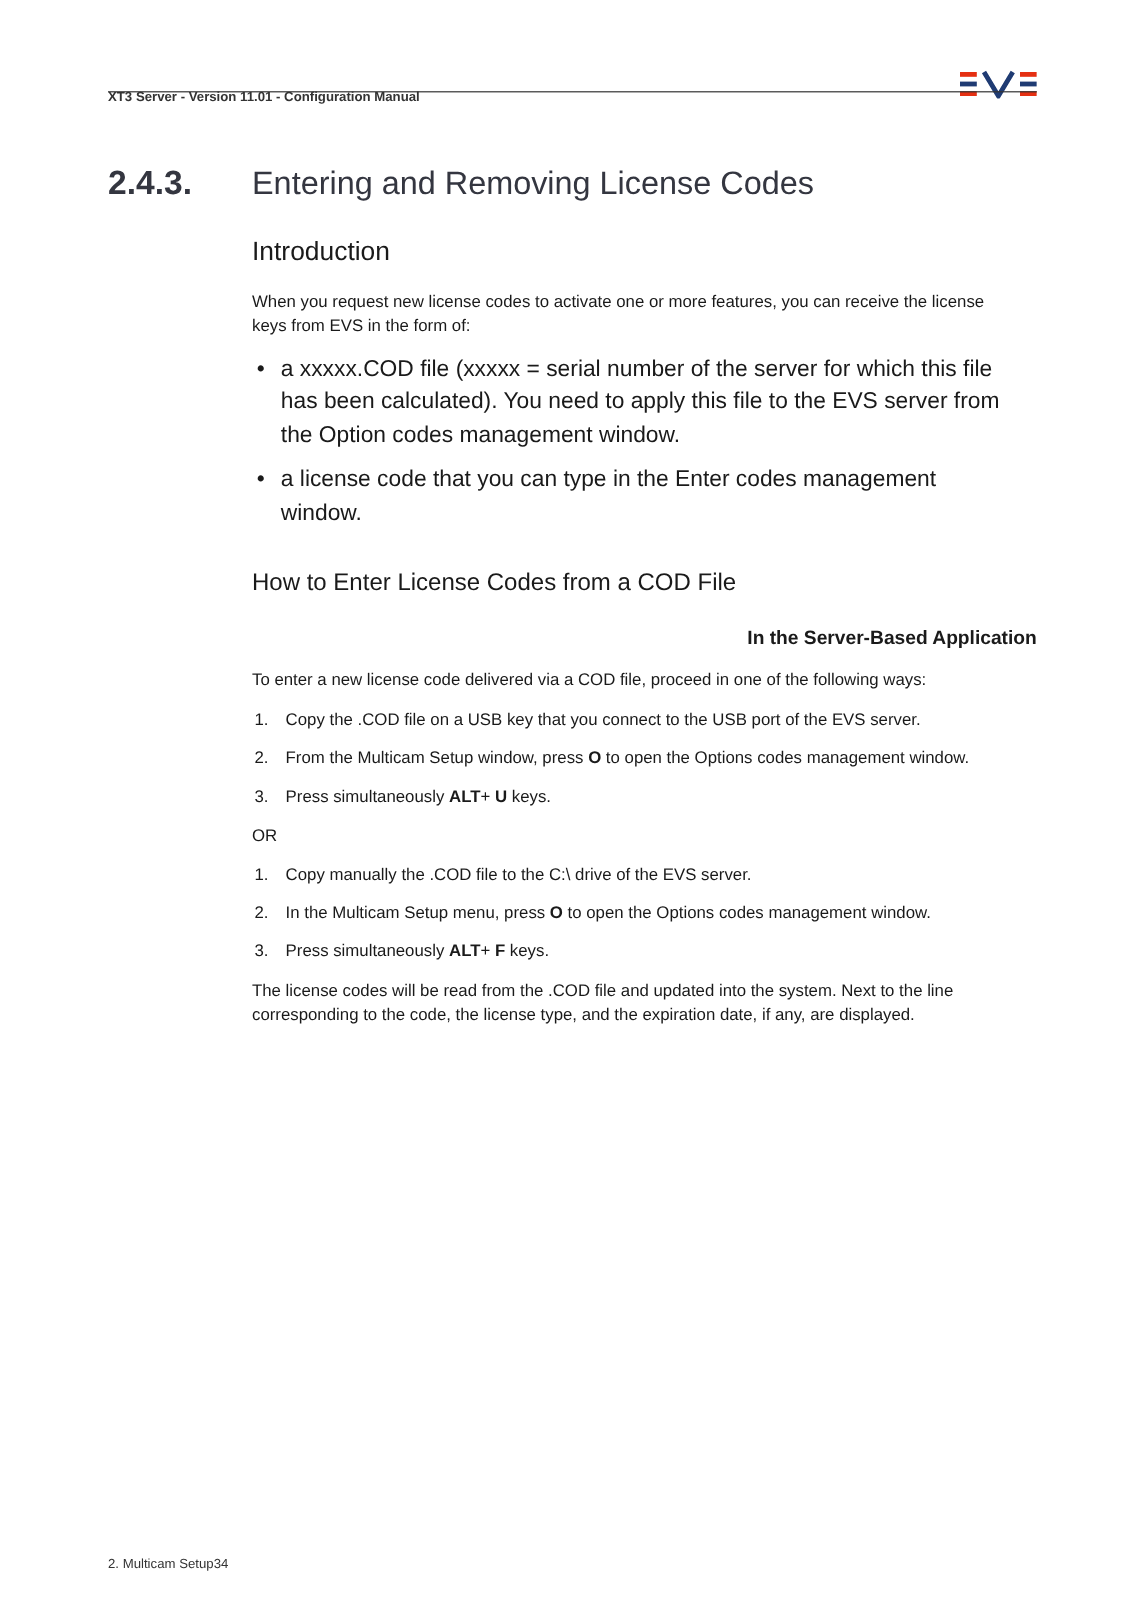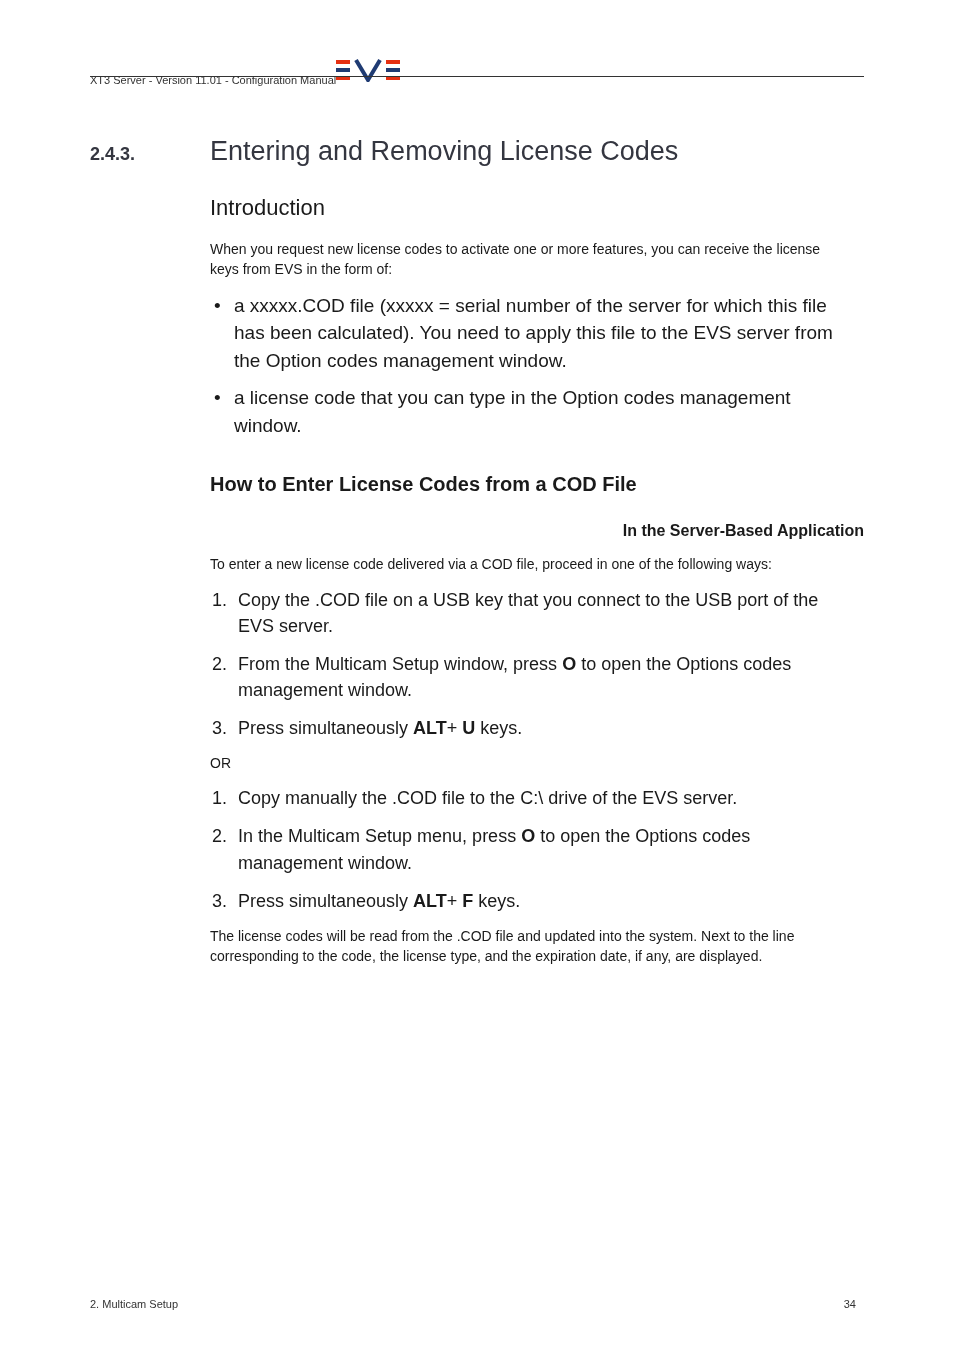--- a/index.html
+++ b/index.html
@@ -1,36 +1,36 @@
 <!DOCTYPE html>
 <html><head>
 <meta charset="utf-8">
 <style>
   * { margin: 0; padding: 0; box-sizing: border-box; }
   html, body { width: 954px; height: 1350px; background: #fff; font-family: Arial, Helvetica, sans-serif; color: #1a1a1a; }
   .page { position: relative; width: 954px; height: 1350px; padding: 58px 90px 40px 90px; }
   .topline { border-top: 1px solid #333; position: absolute; top: 76px; left: 90px; right: 90px; }
-  .header-row { display: flex; align-items: flex-end; padding-bottom: 6px; }
+  .header-row { display: flex; justify-content: space-between; align-items: flex-end; padding-bottom: 6px; font-weight: bold; }
   .header-left { font-size: 11px; color: #333; }
   .logo { width: 64px; height: 24px; }
   .content { padding-left: 120px; padding-top: 44px; }
   .section-row { display: flex; align-items: baseline; margin-bottom: 28px; margin-left: -120px; }
-  .section-num { font-size: 18px; font-weight: bold; color: #343640; width: 120px; }
+  .section-num { font-size: 28px; font-weight: bold; color: #343640; width: 120px; }
   .section-title { font-size: 27px; font-weight: normal; color: #343640; }
   .h-intro { font-size: 22px; font-weight: normal; color: #1a1a1a; margin-bottom: 18px; }
-  .h-sub { font-size: 20px; font-weight: bold; color: #1a1a1a; margin-top: 34px; margin-bottom: 26px; }
+  .h-sub { font-size: 20px; font-weight: normal; color: #1a1a1a; margin-top: 34px; margin-bottom: 26px; }
   .h-subsub { font-size: 16px; font-weight: bold; color: #1a1a1a; margin-bottom: 14px; text-align: right; }
   p.body { font-size: 14px; line-height: 1.45; margin-bottom: 12px; max-width: 640px; }
   ul.bullets { list-style: none; margin-bottom: 12px; max-width: 640px; }
   ul.bullets li { font-size: 19px; line-height: 1.45; padding-left: 24px; position: relative; margin-bottom: 10px; }
   ul.bullets li::before { content: "•"; position: absolute; left: 4px; top: 0; }
   ol.numbered { list-style: none; margin-bottom: 10px; max-width: 640px; counter-reset: step; }
-  ol.numbered li { font-size: 18px; line-height: 1.45; padding-left: 28px; position: relative; margin-bottom: 12px; counter-increment: step; }
+  ol.numbered li { font-size: 14px; line-height: 1.45; padding-left: 28px; position: relative; margin-bottom: 12px; counter-increment: step; }
   ol.numbered li::before { content: counter(step) "."; position: absolute; left: 2px; top: 0; }
-  .footer { position: absolute; bottom: 40px; left: 90px; right: 98px; display: flex; justify-content: space-between; font-size: 11px; color: #333; }
+  .footer { position: absolute; bottom: 40px; left: 90px; right: 84px; display: flex; justify-content: flex-start; font-size: 11px; color: #333; }
   strong { font-weight: bold; }
 </style>
 </head>
 <body>
 
 <div class="page">
 
   <div class="header-row">
     <div class="header-left">XT3 Server - Version 11.01 - Configuration Manual</div>
     <div>
@@ -53,21 +53,21 @@
       <div class="section-num">2.4.3.</div>
       <div class="section-title">Entering and Removing License Codes</div>
     </div>
 
     <div class="h-intro">Introduction</div>
 
     <p class="body">When you request new license codes to activate one or more features, you can receive the license keys from EVS in the form of:</p>
 
     <ul class="bullets">
       <li>a xxxxx.COD file (xxxxx = serial number of the server for which this file has been calculated). You need to apply this file to the EVS server from the Option codes management window.</li>
-      <li>a license code that you can type in the Option codes management window.</li>
+      <li>a license code that you can type in the Enter codes management window.</li>
     </ul>
 
 
     <div class="h-sub">How to Enter License Codes from a COD File</div>
 
     <div class="h-subsub">In the Server-Based Application</div>
 
     <p class="body">To enter a new license code delivered via a COD file, proceed in one of the following ways:</p>
 
     <ol class="numbered">

